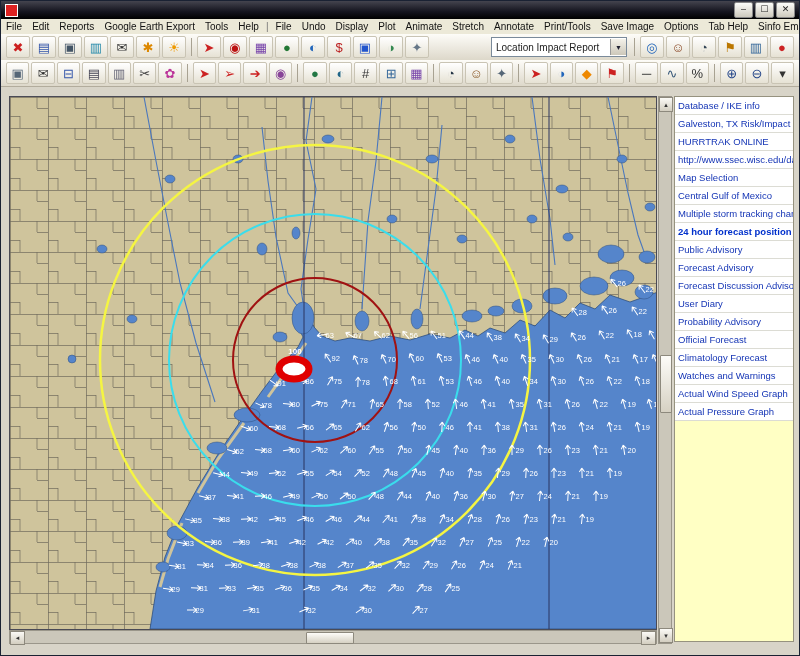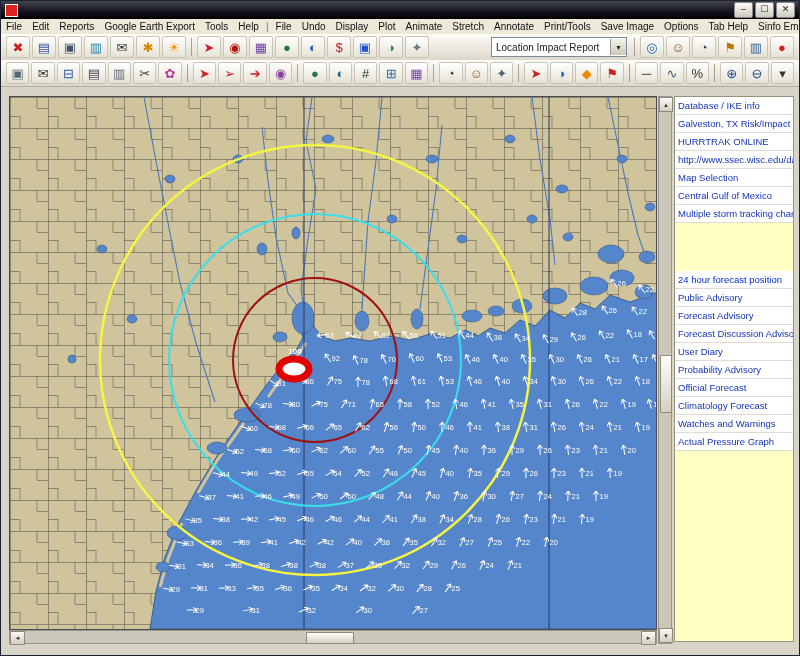--- a/index.html
+++ b/index.html
@@ -44,21 +44,21 @@
   .sbtn{position:absolute;background:linear-gradient(#fbfaf6,#d3cec0);border:1px solid #8d897d;
     font-size:7px;color:#333;display:flex;align-items:center;justify-content:center;}
   .hscroll .sbtn{width:13px;height:12px;top:0;}
   .vscroll .sbtn{width:12px;height:13px;left:0;}
   .thumb{position:absolute;background:linear-gradient(#fdfcf8,#d6d1c3);border:1px solid #8d897d;border-radius:1px;}
   
   .sidebar{position:absolute;left:673px;top:95px;width:120px;height:546px;background:#ffffc4;
     border:1px solid #96927f;box-sizing:border-box;overflow:hidden;}
   .sb-item{height:17px;line-height:17px;font-size:9.5px;color:#1535b5;background:#fff;
     border-bottom:1px solid #dcdcd4;padding:0 3px;white-space:nowrap;overflow:hidden;cursor:default;}
-  .sb-item.bold{font-weight:normal;color:#0030cc;margin-top:48px;}
+  .sb-item.bold{font-weight:bold;color:#0030cc;}
 </style>
 </head>
 <body>
 
 <div class="window">
 
   <div class="titlebar">
     <span class="app-icon"></span>
     <span class="win-controls">
         <span class="wbtn">–</span>
@@ -958,16 +958,17 @@
       <div class="sb-item">Multiple storm tracking chart</div>
       <div class="sb-item bold">24  hour forecast position</div>
       <div class="sb-item">Public Advisory</div>
       <div class="sb-item">Forecast Advisory</div>
       <div class="sb-item">Forecast Discussion Advisory</div>
       <div class="sb-item">User Diary</div>
       <div class="sb-item">Probability Advisory</div>
       <div class="sb-item">Official Forecast</div>
       <div class="sb-item">Climatology Forecast</div>
       <div class="sb-item">Watches and Warnings</div>
+      <div class="sb-item">Actual Wind Speed Graph</div>
       <div class="sb-item">Actual Pressure Graph</div>
     </div>
 
 </div>
 
 </body></html>

